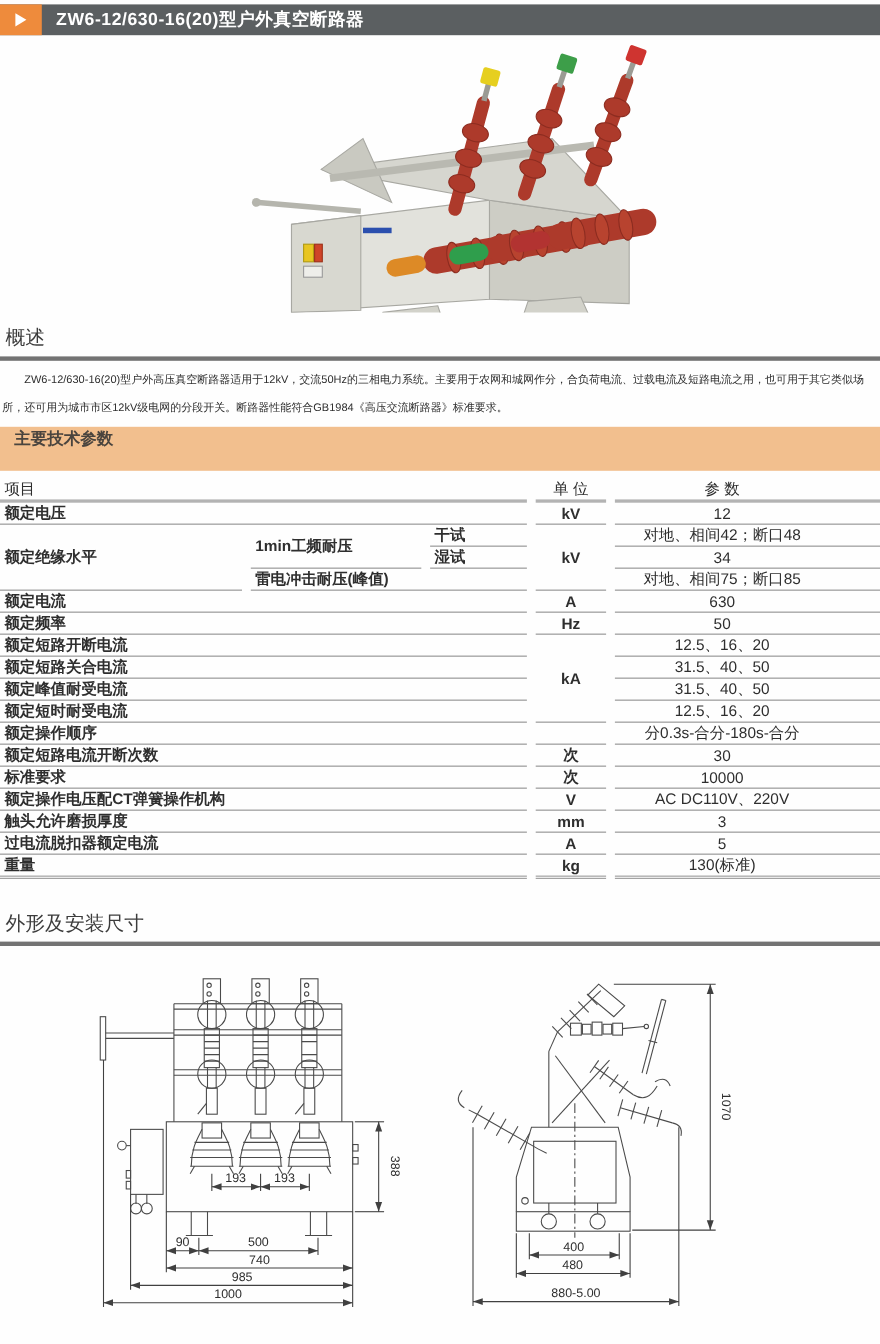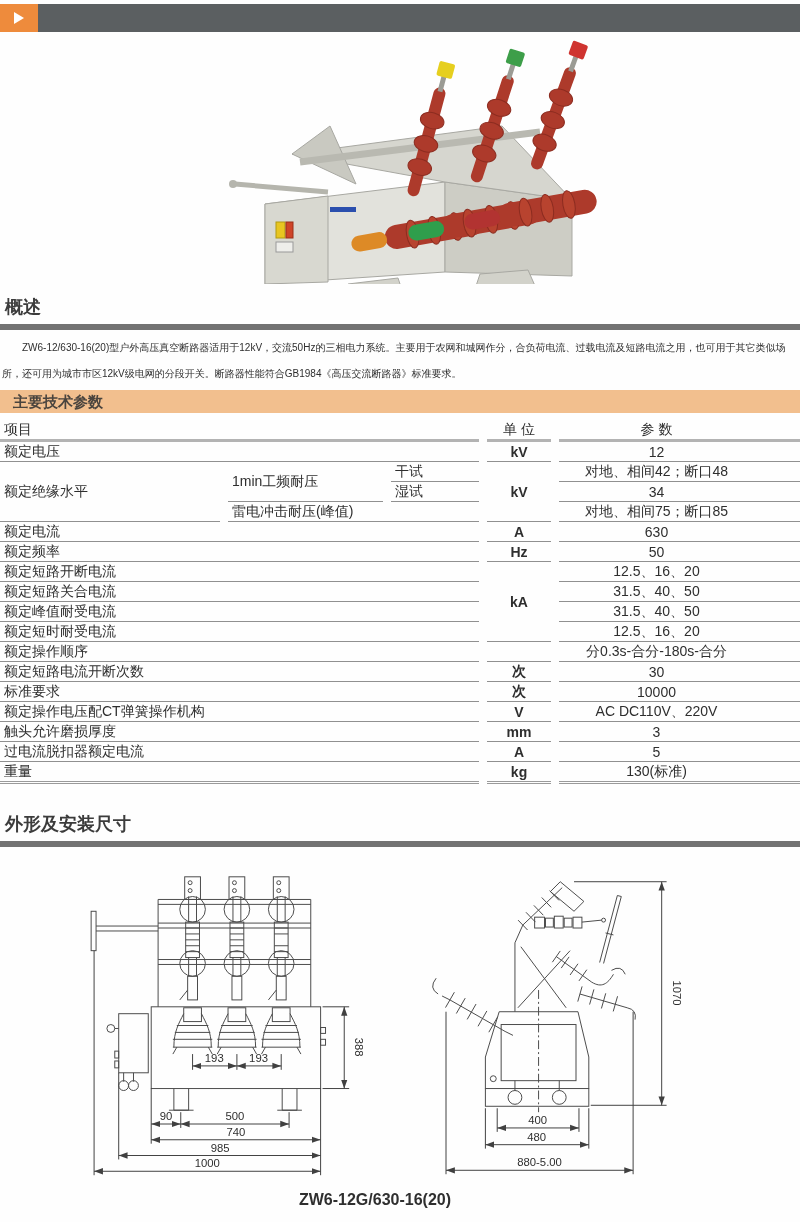--- a/index.html
+++ b/index.html
@@ -6,52 +6,53 @@
   .page{width:800px;height:1222px;position:relative;background:#fefefe;overflow:hidden;
         font-family:"Liberation Sans","DejaVu Sans",sans-serif;color:#333;}
   
   .title-bar{margin-top:4px;height:28px;background:#5b5f61;display:flex;align-items:center;}
   .arrow-box{width:38px;height:28px;background:#ee8b3c;display:flex;align-items:center;justify-content:center;flex:0 0 auto;}
   .tri{width:0;height:0;border-left:10px solid #fff;border-top:6px solid transparent;border-bottom:6px solid transparent;}
   .title-bar h1{color:#fff;font-size:16px;font-weight:bold;margin:0 0 0 13px;letter-spacing:.5px;}
   
   .photo{margin:0;height:252px;display:flex;justify-content:center;align-items:flex-start;padding-top:2px;}
   
-  .sec-h{font-size:18px;font-weight:bold;color:#3c3c3c;margin:9px 0 0 0;padding:0 0 5px 5px;
-         border-bottom:6px solid #737373;}
+  .sec-h{font-size:18px;font-weight:normal;color:#3c3c3c;margin:9px 0 0 0;padding:0 0 5px 5px;
+         border-bottom:4px solid #737373;}
   .body-text{font-size:10px;line-height:26px;text-indent:2em;margin:5px 2px 0 2px;color:#2e2e2e;}
   
-  .banner{margin-top:3px;height:23px;background:#f2bf8e;color:#4a443e;font-weight:bold;
+  .banner{margin-top:3px;height:40px;background:#f2bf8e;color:#4a443e;font-weight:bold;
           font-size:15px;line-height:23px;padding-left:13px;}
   
   .spec-table{width:816px;margin:7px 0 0 -8px;border-collapse:separate;border-spacing:8px 0;
               table-layout:fixed;font-size:14px;color:#2e2e2e;}
   .spec-table th{height:19px;padding:0;font-weight:normal;border-bottom:3px solid #b3b3b3;}
   .spec-table td{height:19px;padding:0;border-bottom:1px solid #909090;vertical-align:middle;}
-  .th-item,.td-item{text-align:left;padding-left:4px !important;}
+  .th-item,.td-item{text-align:left;padding-left:4px !important;font-weight:bold;}
   .th-unit,.td-unit{text-align:center;font-weight:bold;}
   .th-value,.td-value{text-align:center;padding-right:46px !important;}
   .spec-table tr.last td{border-bottom:3px double #9a9a9a;}
   
-  .drawings{display:flex;gap:16px;margin-top:17px;padding-left:60px;}
+  .drawings{display:flex;gap:0;margin-top:17px;padding-left:60px;}
   .drawings svg{display:block;}
   .dim{stroke:#404040;stroke-width:1;fill:none;}
   .thin{stroke:#4a4a4a;stroke-width:1;fill:none;}
   .dtx{font-size:11.5px;fill:#2f2f2f;}
   .caption{width:750px;text-align:center;font-size:16px;font-weight:bold;color:#2f2f2f;margin-top:2px;}
 </style>
 </head>
 <body>
 
 <div class="page">
 
   <header class="title-bar">
     <span class="arrow-box">
         <span class="tri"></span>
       </span>
+    <h1>ZW6-12/630-16(20)型户外真空断路器</h1>
   </header>
 
   <figure class="photo">
     <svg width="440" height="250" viewBox="0 0 440 250">
 
       <polygon points="85,170 265,148 265,238 85,250" fill="#e2e2dc" stroke="#a8a8a2"></polygon>
       <polygon points="265,148 392,166 392,242 265,238" fill="#cdcdc5" stroke="#a8a8a2"></polygon>
       <polygon points="85,170 148,162 148,248 85,250" fill="#d8d8d0" stroke="#a8a8a2"></polygon>
       <polygon points="112,120 322,92 392,166 265,148" fill="#d6d6cf" stroke="#a8a8a2"></polygon>
       <polygon points="112,120 150,92 176,150" fill="#c9c9c1" stroke="#a8a8a2"></polygon>
@@ -464,16 +465,15 @@
         </g>
         <g text-anchor="middle">
           <text class="dtx" transform="translate(258,131) rotate(90)">1070</text>
           <text class="dtx" x="121" y="264">400</text>
           <text class="dtx" x="120" y="281">480</text>
           <text class="dtx" x="123" y="307">880-5.00</text>
         </g>
       </svg>
     </div>
 
-    <div class="caption">ZW6-12G/630-16(20)</div>
   </section>
 
 </div>
 
 </body></html>

